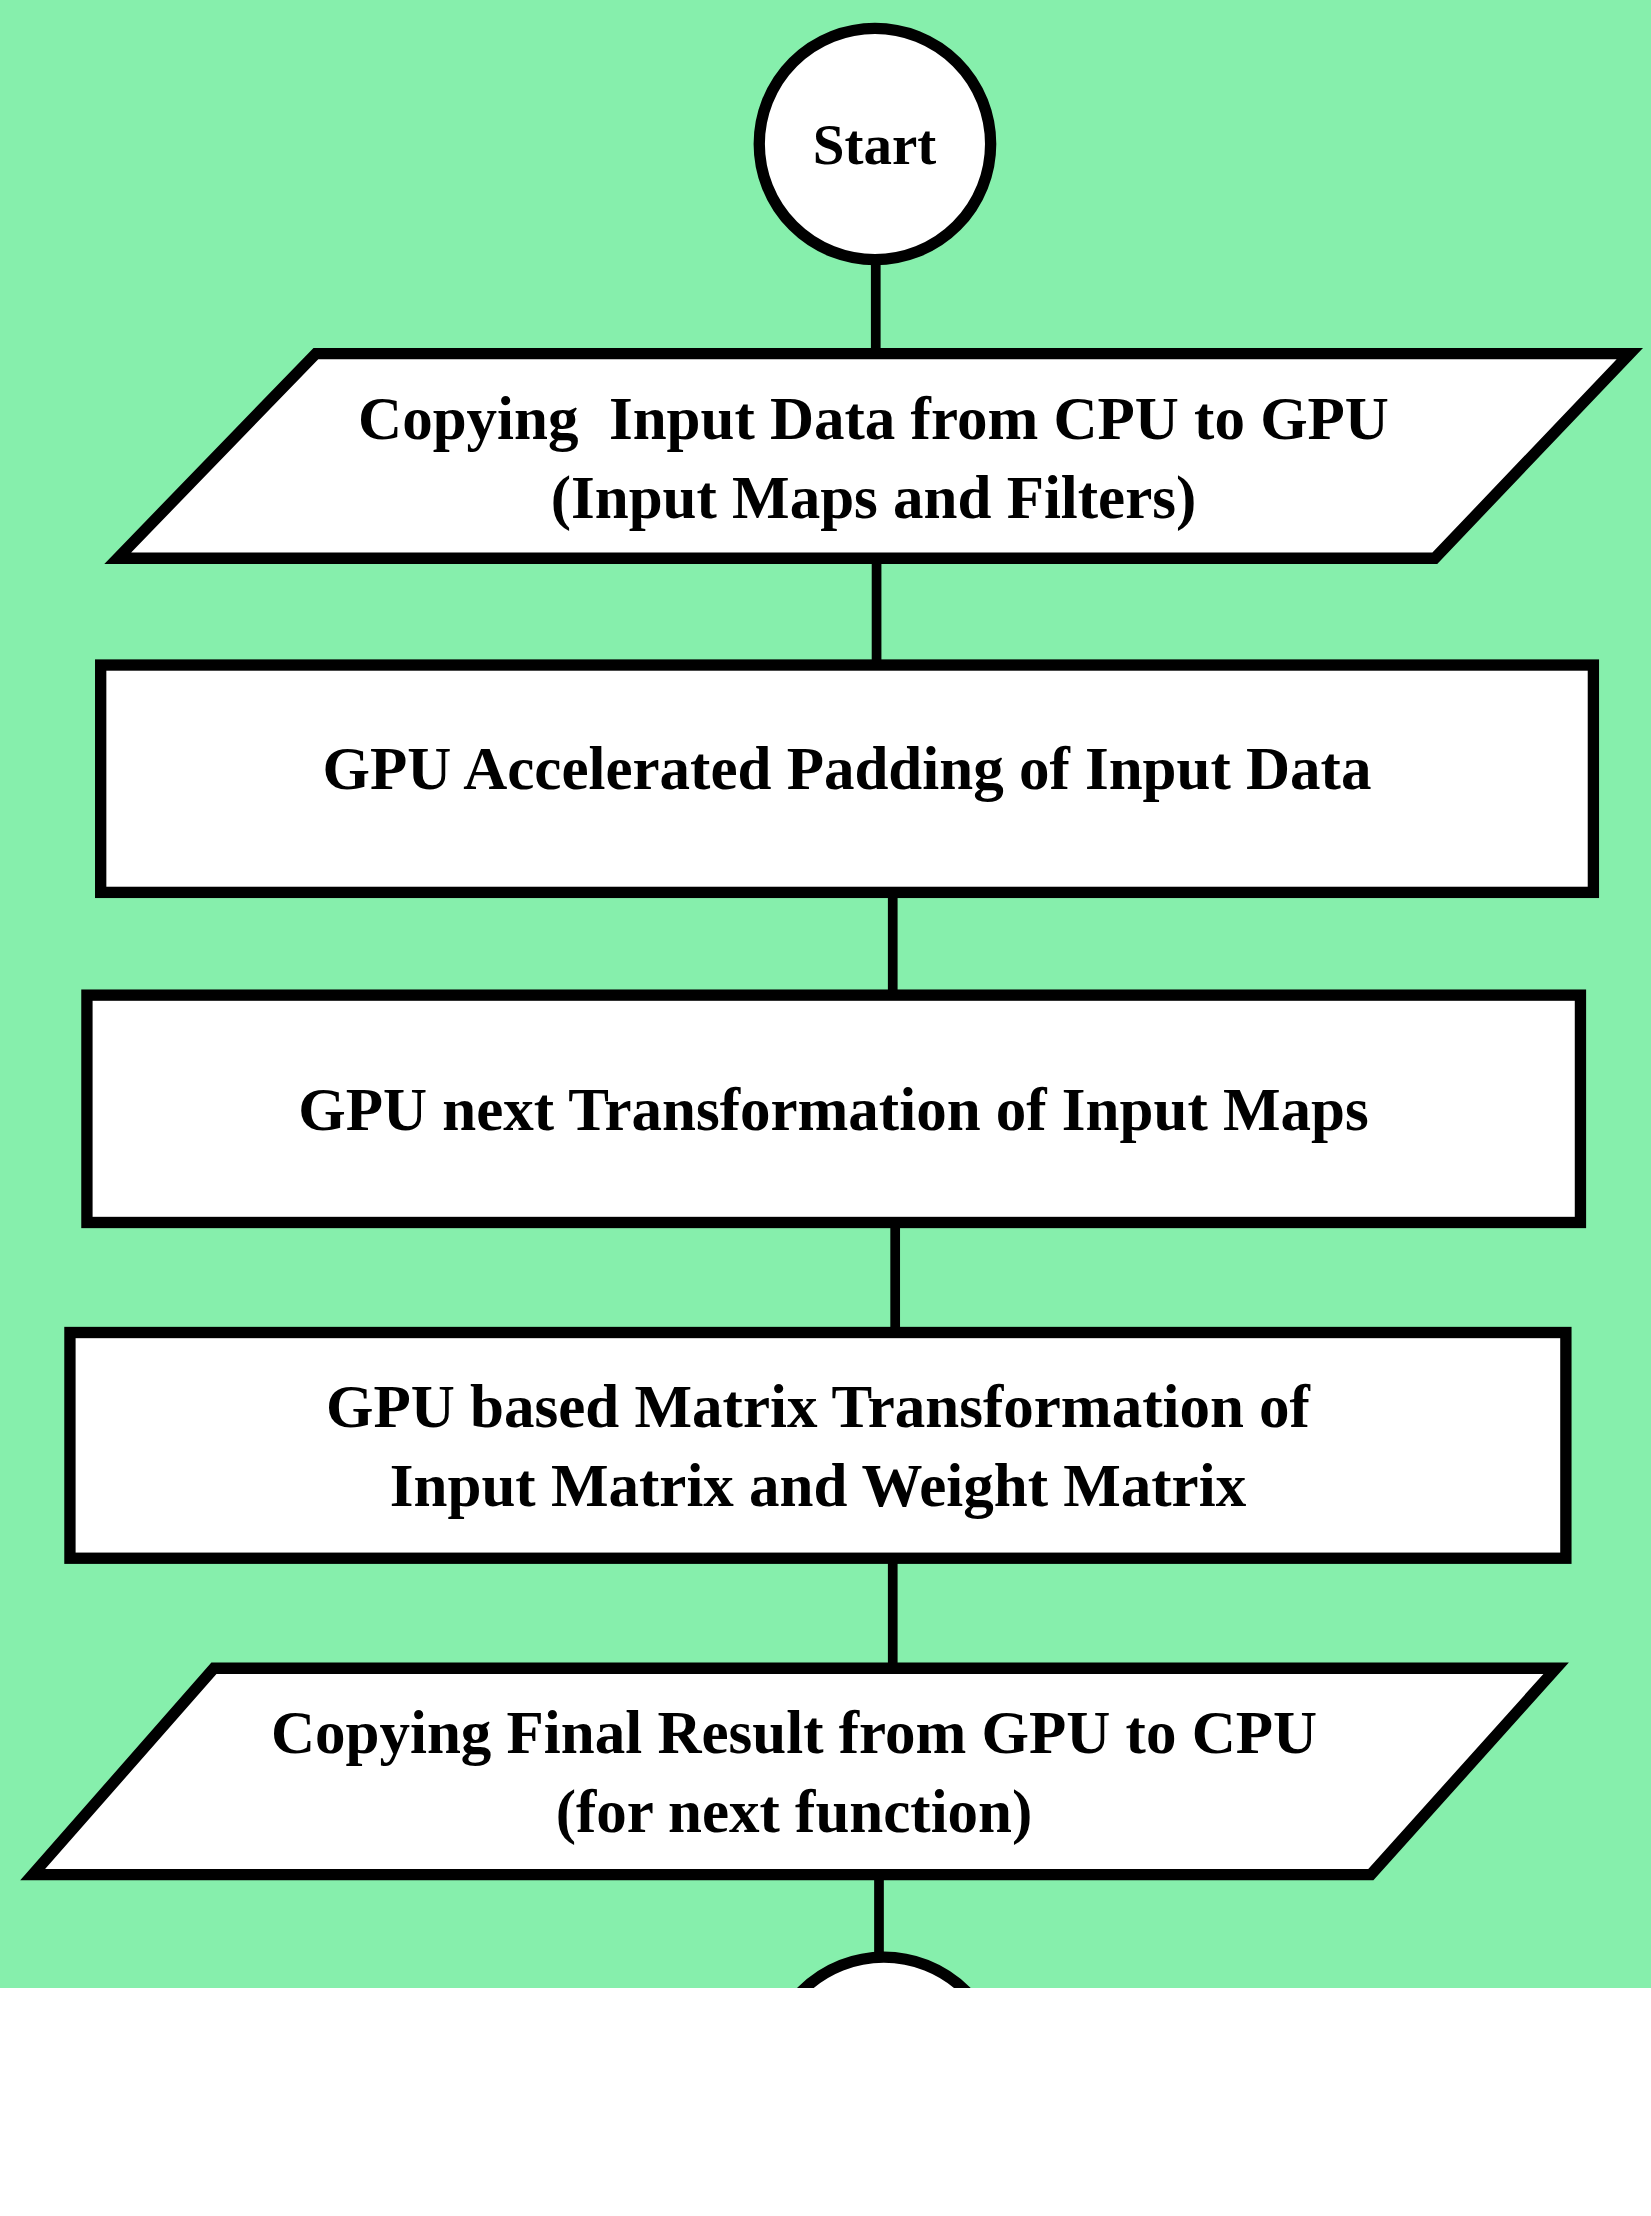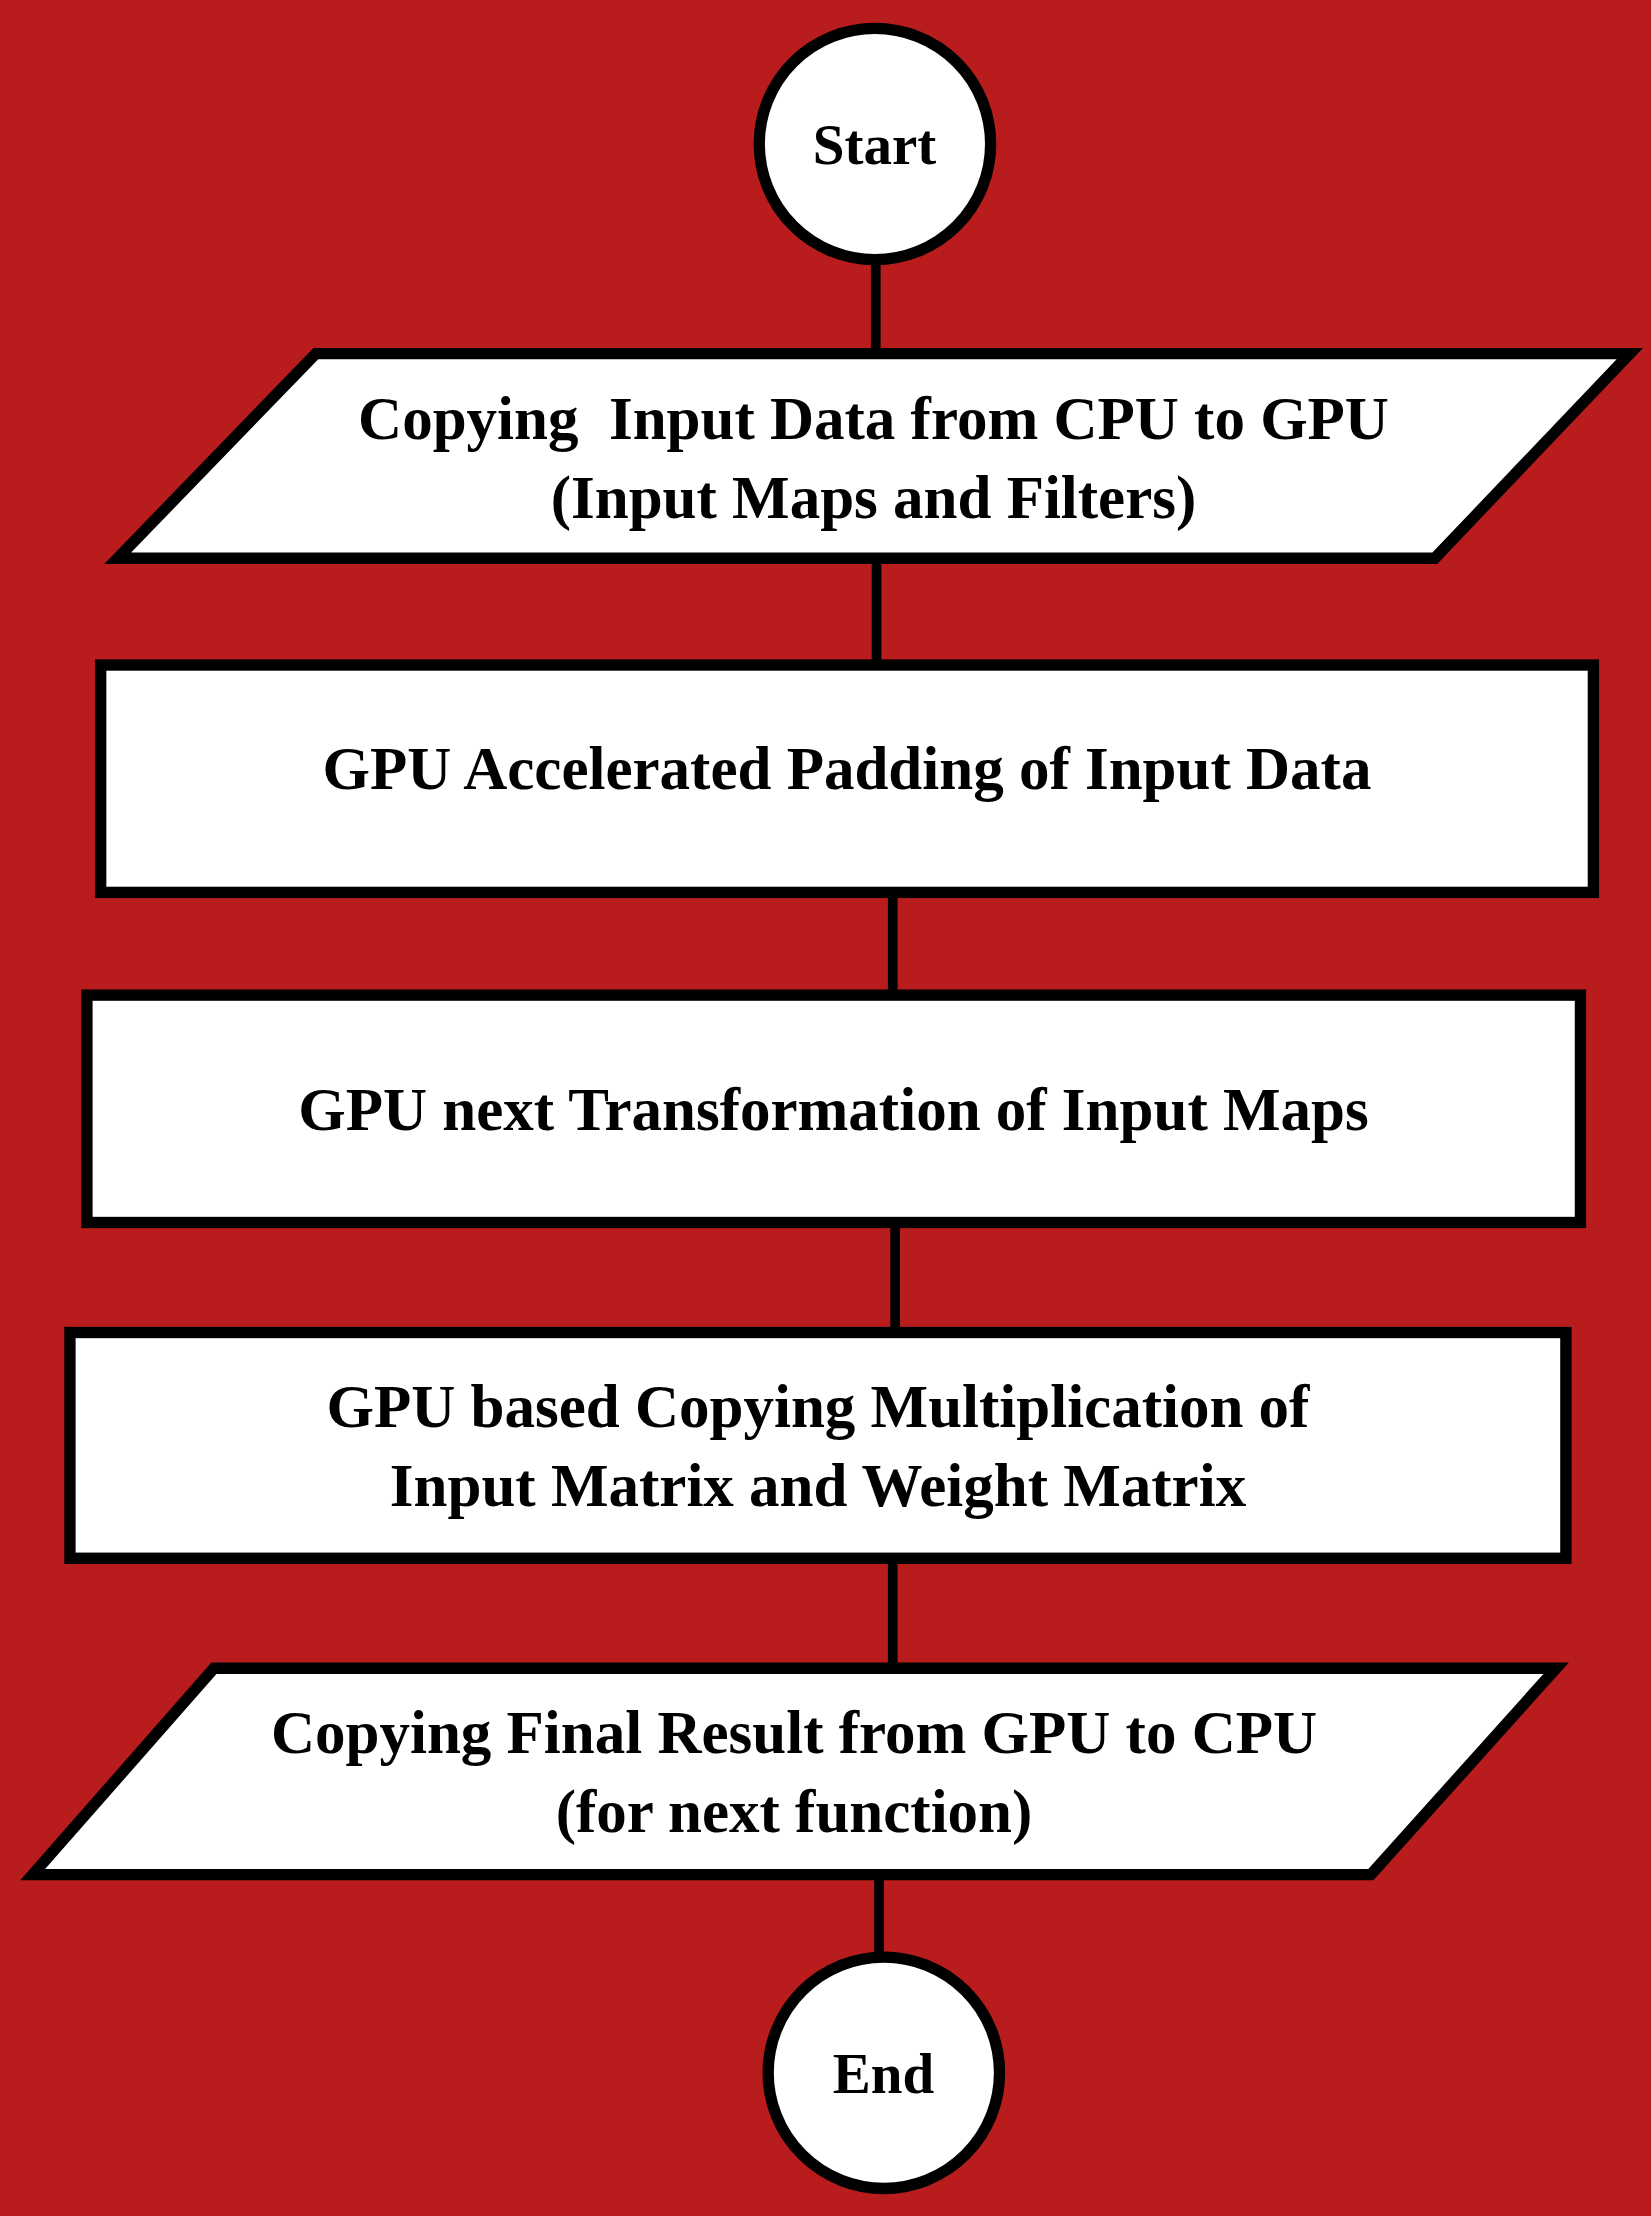--- a/index.html
+++ b/index.html
@@ -3,22 +3,22 @@
 <meta charset="utf-8">
 <style>
   html, body {
     margin: 0;
     padding: 0;
     background: #ffffff;
   }
   .canvas {
     position: relative;
     width: 1652px;
-    height: 2216px;
-    background: #b91c1c;
+    height: 1988px;
+    background: #86efac;
     font-family: "Liberation Serif", "DejaVu Serif", serif;
     color: #000000;
     overflow: hidden;
   }
   .diagram-svg {
     position: absolute;
     left: 0;
     top: 0;
     width: 1652px;
     height: 2216px;
@@ -91,21 +91,21 @@
 
   <div id="lbl-padding" class="node-label">
     <div class="line">GPU Accelerated Padding of Input Data</div>
   </div>
 
   <div id="lbl-transform" class="node-label">
     <div class="line">GPU next Transformation of Input Maps</div>
   </div>
 
   <div id="lbl-matmul" class="node-label">
-    <div class="line">GPU based Copying Multiplication of</div>
+    <div class="line">GPU based Matrix Transformation of</div>
     <div class="line">Input Matrix and Weight Matrix</div>
   </div>
 
   <div id="lbl-end" class="node-label terminator-label">
     <div class="line">End</div>
   </div>
 
   <div id="lbl-copy-result" class="node-label">
     <div class="line">Copying Final Result from GPU to CPU</div>
     <div class="line">(for next function)</div>

